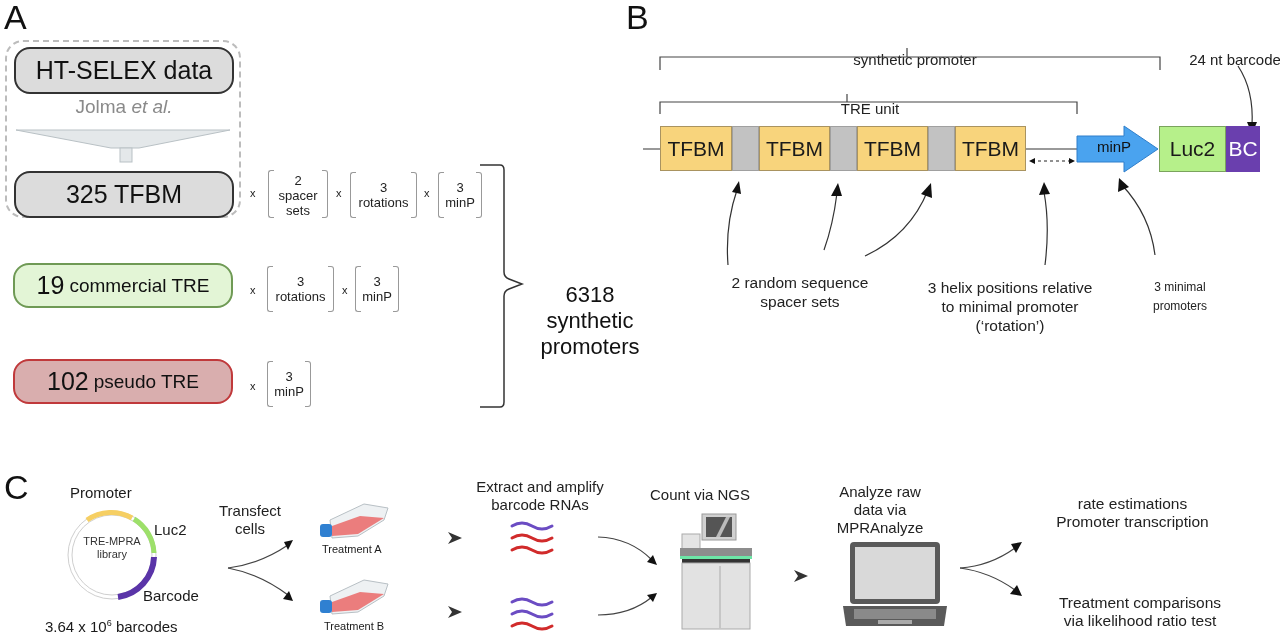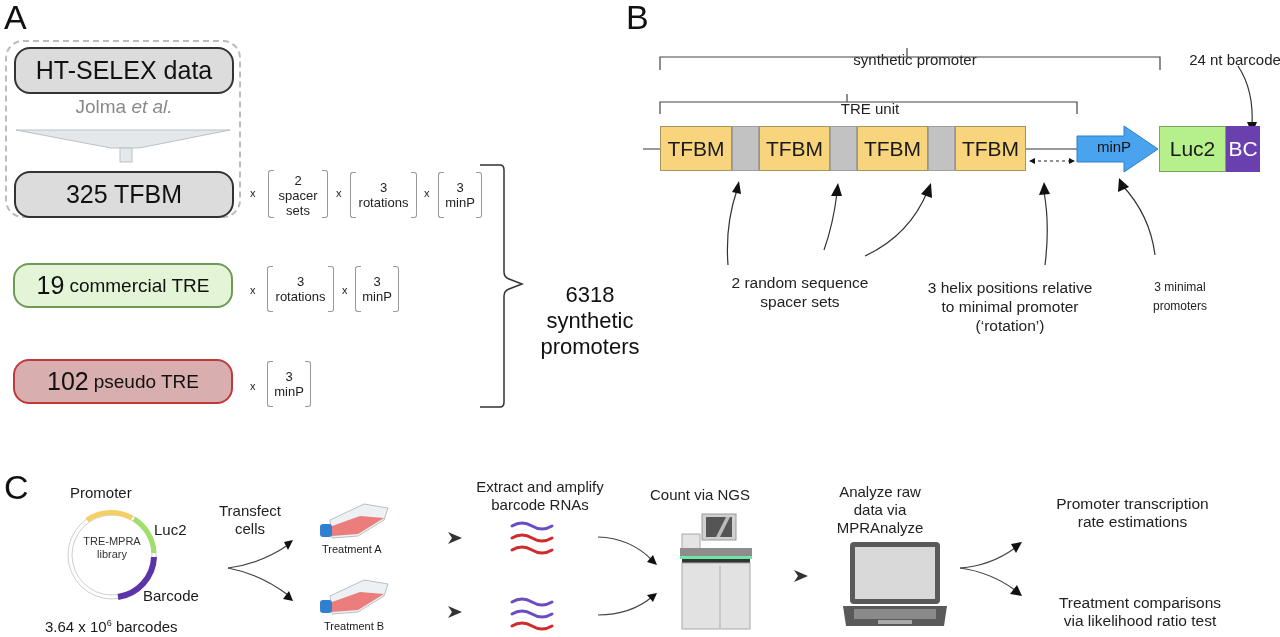--- a/index.html
+++ b/index.html
@@ -265,19 +265,19 @@
 </div>
 <svg class="abs" style="left:840px;top:540px;" width="110" height="90">
   <rect x="10" y="2" width="90" height="62" rx="4" fill="#5a5a5a"></rect>
   <rect x="15" y="7" width="80" height="52" fill="#d9d9d9"></rect>
   <path d="M3 66 L107 66 L104 86 L6 86 Z" fill="#5a5a5a"></path>
   <rect x="14" y="69" width="82" height="10" fill="#8a8a8a"></rect>
   <rect x="38" y="80" width="34" height="4" fill="#aaa"></rect>
 </svg>
 
 <div class="cstep" style="left:1040px;top:495px;width:185px;font-size:15.5px;">
+  <div>rate estimations</div>
   <div>Promoter transcription</div>
-  <div>rate estimations</div>
 </div>
 <div class="cstep" style="left:1040px;top:594px;width:200px;font-size:15.5px;">
   <div>Treatment comparisons</div>
   <div>via likelihood ratio test</div>
 </div>
 
 </body></html>

